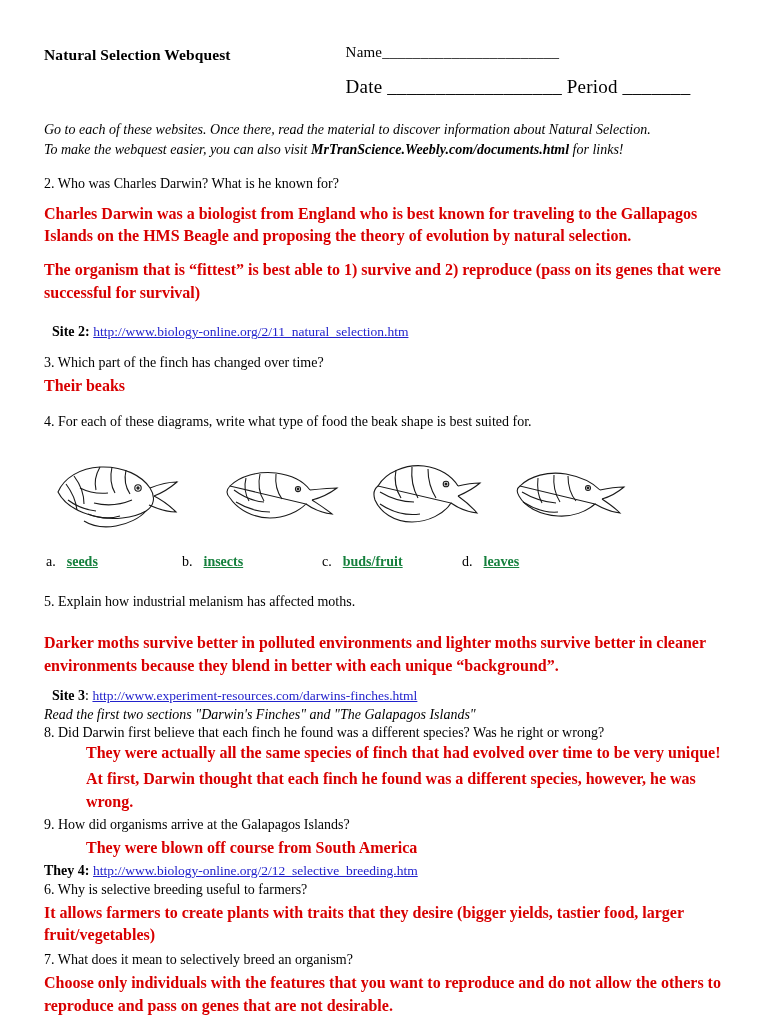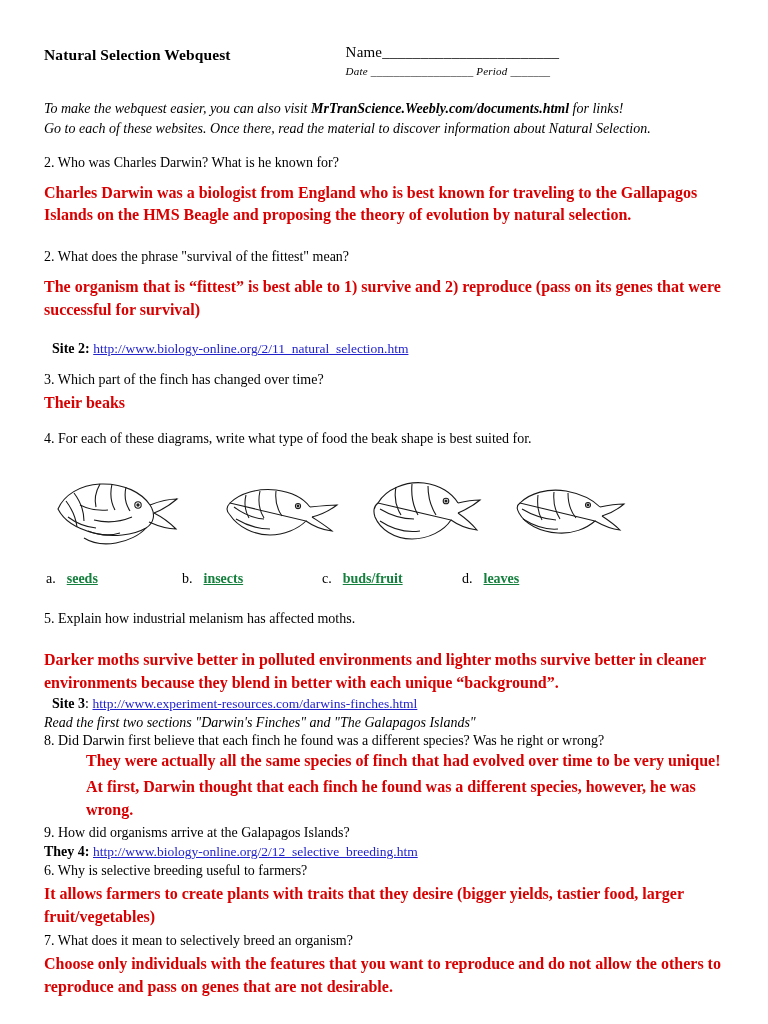--- a/index.html
+++ b/index.html
@@ -47,24 +47,23 @@
   .namefield {
     margin-left: 115px;
     font-size: 15px;
   }
   .name-line {
     white-space: nowrap;
     letter-spacing: .2px;
   }
   .date-line {
     white-space: nowrap;
-    font-size: 11px;
-    margin-top: 4px;
+    font-size: 19px;
+    margin-top: 15px;
     letter-spacing: .2px;
-    font-style: italic;
   }
 
   
   .intro {
     margin-top: 22px;
     font-style: italic;
     font-size: 14px;
     line-height: 1.45;
   }
   .intro b {
@@ -146,31 +145,30 @@
 
   <div class="header-row">
     <div class="doc-title">Natural Selection Webquest</div>
     <div class="namefield">
       <div class="name-line">Name_______________________</div>
       <div class="date-line">Date __________________ Period _______</div>
     </div>
   </div>
 
   <div class="intro">
+    <div>Go to each of these websites.  Once there, read the material to discover information about Natural Selection.</div>
     <div>
       <span>To make the webquest easier, you can also visit </span><b>MrTranScience.Weebly.com/documents.html</b><span> for links!</span>
     </div>
-    <div>Go to each of these websites.  Once there, read the material to discover information about Natural Selection.</div>
   </div>
 
 
   <div class="q">2.  Who was Charles Darwin?  What is he known for?</div>
   <div class="ans">Charles Darwin was a biologist from England who is best known for traveling to the Gallapagos Islands on the HMS Beagle and proposing the theory of evolution by natural selection.</div>
 
-  <div class="q" style="margin-top:22px">2.  What does the phrase "survival of the fittest" mean?</div>
   <div class="ans">The organism that is “fittest” is best able to 1) survive and 2) reproduce (pass on its genes that were successful for survival)</div>
 
   <div class="site-line" style="margin-left:8px;margin-top:20px">
     <span class="site-label">Site 2:</span>
     <a class="url" href="#">http://www.biology-online.org/2/11_natural_selection.htm</a>
   </div>
 
   <div class="q">3.  Which part of the finch has changed over time?</div>
   <div class="ans tight">Their beaks</div>
 
@@ -258,30 +256,31 @@
       <span class="blank-label">c.</span><span class="blank-pad">_</span><span class="blank-val">buds/fruit</span><span class="blank-pad">___</span>
     </div>
     <div class="blank-item" style="left:418px;">
       <span class="blank-label">d.</span><span class="blank-pad">_</span><span class="blank-val">leaves</span><span class="blank-pad">_____</span>
     </div>
   </div>
 
   <div class="q" style="margin-top:18px">5.  Explain how industrial melanism has affected moths.</div>
   <div class="ans" style="margin-top:22px">Darker moths survive better in polluted environments and lighter moths survive better in cleaner environments because they blend in better with each unique “background”.</div>
 
-  <div class="site-line" style="margin-left:8px;margin-top:1px">
+  <div class="site-line" style="margin-left:8px;margin-top:10px">
     <span class="site-label">Site 3</span><span>: </span><a class="url" href="#">http://www.experiment-resources.com/darwins-finches.html</a>
   </div>
   <div class="italic-note">Read the first two sections "Darwin's Finches" and "The Galapagos Islands"</div>
 
   <div class="q" style="margin-top:2px">8.  Did Darwin first believe that each finch he found was a different species?  Was he right or wrong?</div>
   <div class="ans indent" style="margin-top:1px">They were actually all the same species of finch that had evolved over time to be very unique!</div>
   <div class="ans indent tight">At first, Darwin thought that each finch he found was a different species, however, he was wrong.</div>
 
   <div class="q" style="margin-top:3px">9.  How did organisms arrive at the Galapagos Islands?</div>
+  <div class="ans indent tight">They were blown off course from South America</div>
 
   <div class="site-line" style="margin-top:3px">
     <span class="site-label">They 4:</span>
     <a class="url" href="#">http://www.biology-online.org/2/12_selective_breeding.htm</a>
   </div>
 
   <div class="q" style="margin-top:3px">6.  Why is selective breeding useful to farmers?</div>
   <div class="ans tight">It allows farmers to create plants with traits that they desire (bigger yields, tastier food, larger fruit/vegetables)</div>
 
   <div class="q" style="margin-top:5px">7.  What does it mean to selectively breed an organism?</div>

